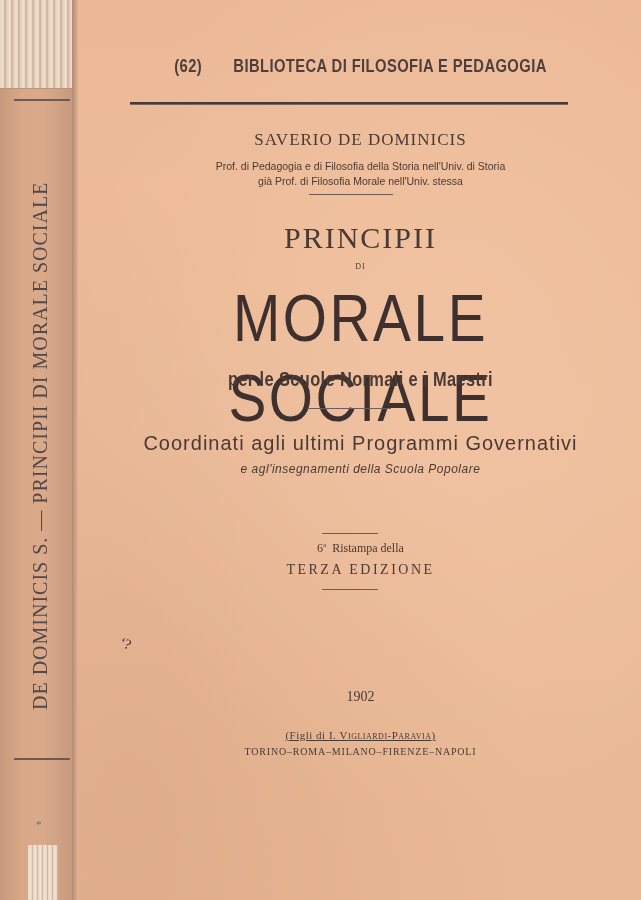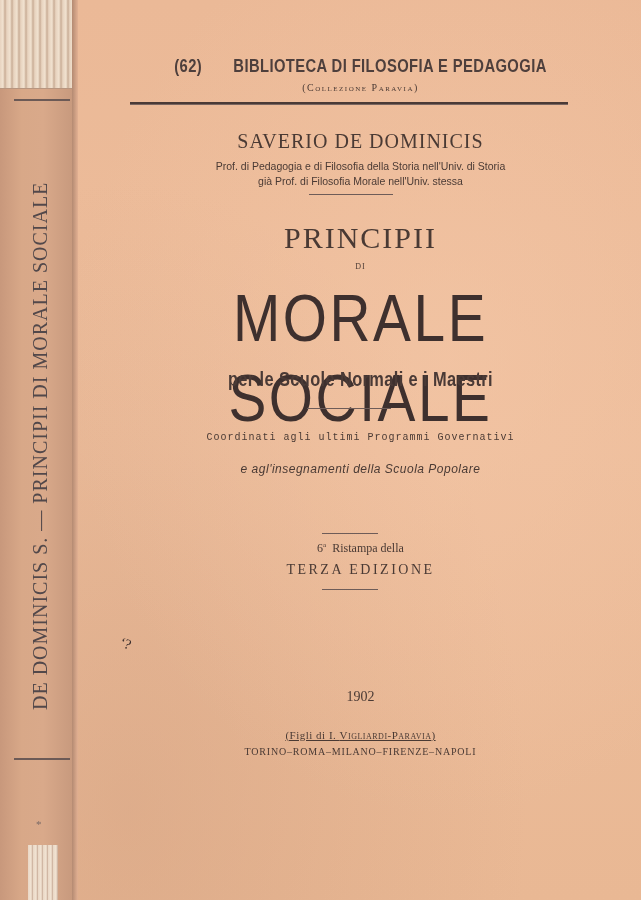--- a/index.html
+++ b/index.html
@@ -42,30 +42,30 @@
   .page-edge { position:absolute; left:72px; top:0; width:6px; height:900px;
     background:linear-gradient(90deg,#b48a72,#e2b092); }
 
   .center { position:absolute; left:80px; width:561px; text-align:center; }
   .series { top:56px; font-family:"Liberation Sans", sans-serif; font-weight:bold;
     font-size:18px; color:#4e3f3c; letter-spacing:0.5px; transform:scaleX(0.82); }
   .series .num { margin-right:38px; }
   .collection { top:82px; font-size:10px; letter-spacing:1.5px; font-variant:small-caps; }
   .top-rule { position:absolute; left:130px; top:102px; width:438px; height:3px;
     border-top:2px solid #4a3a36; border-bottom:1px solid #7a6660; box-sizing:border-box; }
-  .author { top:130px; font-size:20px; letter-spacing:1px; }
+  .author { top:130px; font-size:17px; letter-spacing:1px; }
   .author-info { top:159px; font-family:"Liberation Sans", sans-serif; font-size:10.5px; line-height:15px; }
   .short-rule { position:absolute; height:1px; background:#6e5c58; }
   .principii { top:221px; font-size:30px; letter-spacing:2px; }
   .di { top:262px; font-size:8px; letter-spacing:1px; }
   .main-title { top:278px; font-family:"Liberation Sans", sans-serif; font-size:66px;
     letter-spacing:3px; transform:scaleX(0.86); color:#3e302e; line-height:80px; }
   .subtitle { top:367px; font-family:"Liberation Sans", sans-serif; font-weight:bold; font-size:21px;
     transform:scaleX(0.78); letter-spacing:0.5px; color:#4a3a36; }
-  .coord { top:432px; font-family:Liberation Mono, monospace; font-size:10px; letter-spacing:1px; }
+  .coord { top:432px; font-family:Liberation Sans, sans-serif; font-size:20px; letter-spacing:1px; }
   .popular { top:462px; font-family:"Liberation Sans", sans-serif; font-style:italic; font-size:12px; letter-spacing:0.5px; }
   .reprint { top:541px; font-size:12px; }
   .reprint sup { font-size:7px; }
   .edition { top:562px; font-size:14px; letter-spacing:2.5px; }
   .year { top:689px; font-size:14px; }
   .publisher { top:709px; font-size:15px; letter-spacing:3px; }
   .figli { top:729px; font-size:11px; letter-spacing:0.5px;text-decoration:underline; }
   .figli .sc { font-variant:small-caps; }
   .cities { top:746px; font-size:10px; letter-spacing:0.8px; }
   .mark { position:absolute; left:120px; top:636px; font-size:14px; color:#3e302e; transform:rotate(20deg); }
@@ -81,21 +81,20 @@
     <div class="spine-title">DE DOMINICIS S. — PRINCIPII DI MORALE SOCIALE</div>
     <div class="spine-rule" style="top:758px;"></div>
     <div class="spine-star">*</div>
     <div class="spine-bottom"></div>
   </div>
   <div class="page-edge"></div>
 
   <div class="center series">
     <span class="num">(62)</span><span>BIBLIOTECA DI FILOSOFIA E PEDAGOGIA</span>
   </div>
-  <div class="center collection">(Collezione Paravia)</div>
   <div class="top-rule"></div>
 
   <div class="center author">SAVERIO DE DOMINICIS</div>
   <div class="center author-info">
     <div>Prof. di Pedagogia e di Filosofia della Storia nell'Univ. di Storia</div>
     <div>già Prof. di Filosofia Morale nell'Univ. stessa</div>
   </div>
   <div class="short-rule" style="left:309px; top:194px; width:84px;"></div>
 
   <div class="center principii">PRINCIPII</div>

